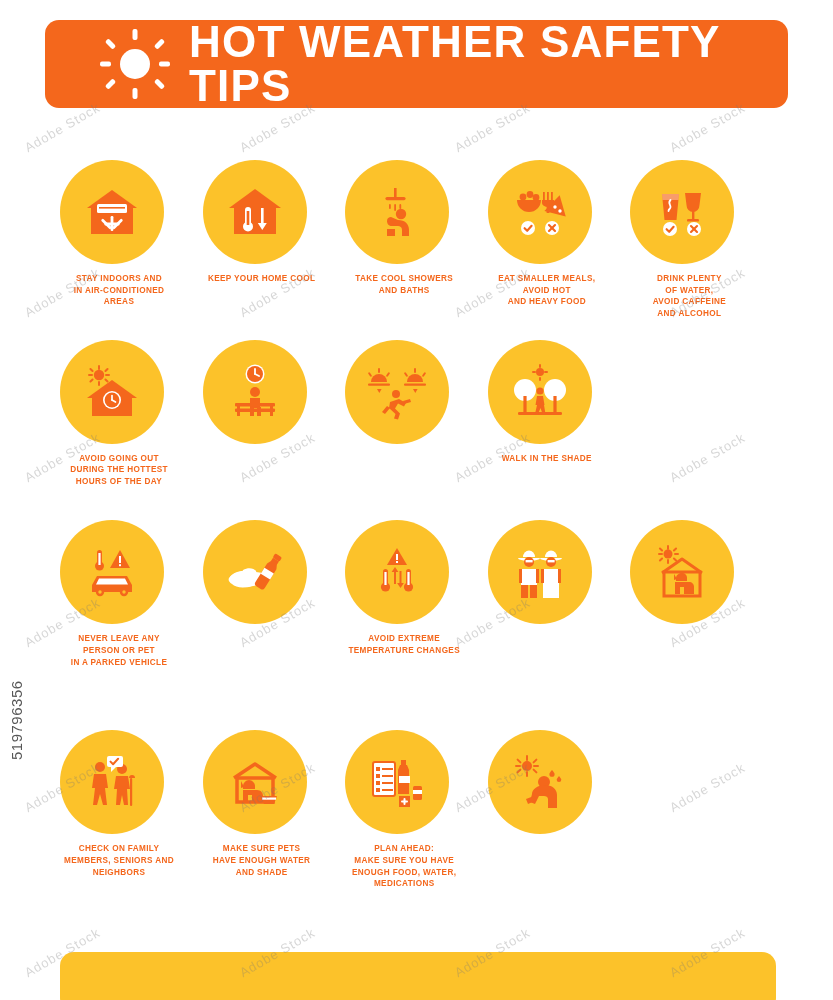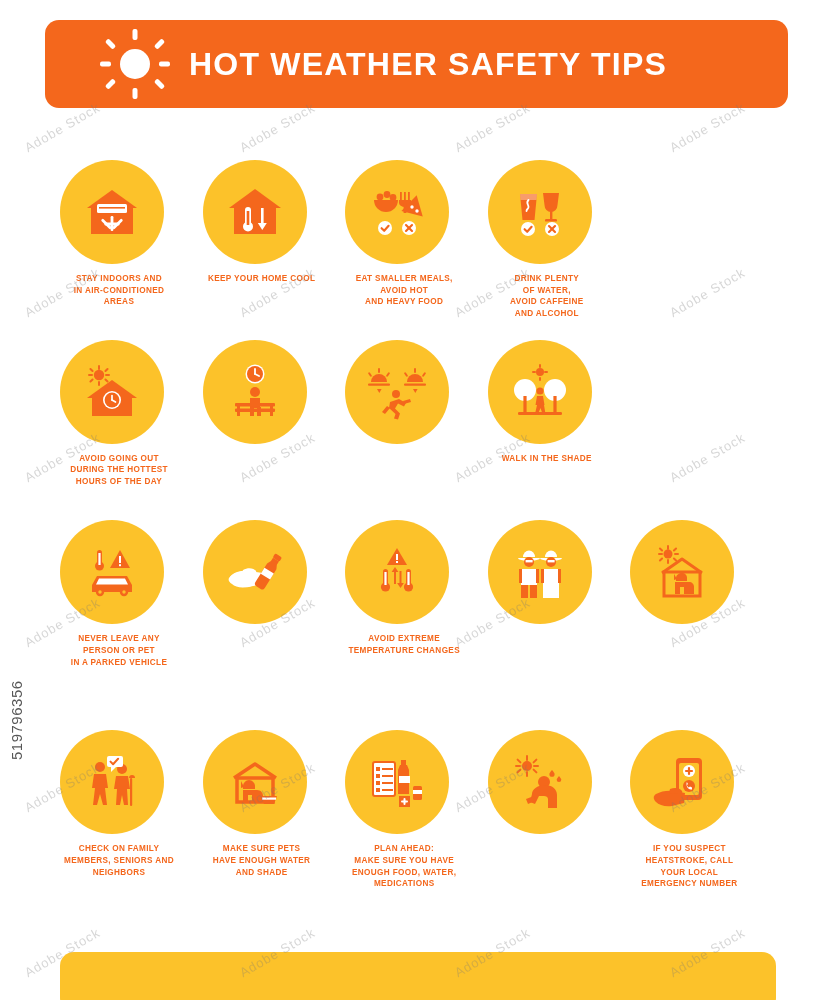--- a/index.html
+++ b/index.html
@@ -45,21 +45,21 @@
     background:#f4671c;
     border-radius:14px 14px 14px 14px;
     display:flex;align-items:center;
   }
   .header-sun{
     width:72px;height:72px;margin-left:54px;margin-right:18px;
     flex:0 0 auto;position:relative;
   }
   .header-title{
     color:#ffffff;
-    font-size:32px;
+    font-size:44px;
     font-weight:bold;
     letter-spacing:1.2px;
     line-height:1;
     font-family:"Liberation Sans", sans-serif;
   }
   
   .grid{
     position:absolute;
     left:60px; top:160px;
     width:713px;
@@ -163,20 +163,38 @@
           <rect x="23.7" y="31" width="2.6" height="14" fill="#f4671c"></rect>
           <g fill="#ffffff">
             <rect x="38" y="28" width="2.6" height="18"></rect>
             <path d="M39.3 50 L34.8 43 h9 Z"></path>
           </g>
         </svg>
       </div>
       <div class="caption" style="white-space:pre-line">KEEP YOUR HOME COOL</div>
     </div>
 
+    <div class="cell">
+      <div class="circle">
+        <svg viewBox="0 0 64 64" width="64" height="64">
+          <g fill="#f4671c">
+            <rect x="29" y="8" width="2.6" height="9"></rect>
+            <path d="M22 17 h17 a1.6 1.6 0 0 1 0 3.2 h-17 a1.6 1.6 0 0 1 0 -3.2z"></path>
+            <rect x="24" y="24" width="1.8" height="5" rx=".9"></rect>
+            <rect x="29.2" y="24" width="1.8" height="7" rx=".9"></rect>
+            <rect x="34.4" y="24" width="1.8" height="5" rx=".9"></rect>
+            <circle cx="36" cy="34" r="5.2"></circle>
+            <path d="M33 40 c7 0 11 4 11 10 v6 h-7 v-6 c0 -3 -2 -4 -4 -4 h-6 c-3 0 -5 -2 -5 -5 s2 -4 4 -4z"></path>
+            <path d="M22 49 h8 v7 h-8z"></path>
+          </g>
+        </svg>
+      </div>
+      <div class="caption" style="white-space:pre-line">TAKE COOL SHOWERS
+AND BATHS</div>
+    </div>
 
     <div class="cell">
       <div class="circle">
         <svg viewBox="0 0 64 64" width="64" height="64">
 
           <circle cx="15" cy="17" r="3.4" fill="#f4671c"></circle>
           <circle cx="22" cy="14.5" r="3.4" fill="#f4671c"></circle>
           <circle cx="28" cy="17.5" r="3.4" fill="#f4671c"></circle>
           <path d="M9 20 h24 a12 12 0 0 1 -24 0z" fill="#f4671c"></path>
 
@@ -614,45 +632,20 @@
           <g fill="#f4671c">
             <circle cx="36" cy="32" r="6"></circle>
             <path d="M24 44 c0 -5 6 -9 13 -9 c7 0 12 4 12 10 v13 h-9 v-9 c0 -2 -2 -3 -4 -3 h-5 l-4 8 l-5 -2 z"></path>
             <path d="M26 46 l-8 3 l2 5 l9 -4z"></path>
           </g>
           <rect x="30" y="30" width="9" height="2.4" fill="#ffffff" opacity=".0"></rect>
         </svg>
       </div>
     </div>
 
-    <div class="cell">
-      <div class="circle">
-        <svg viewBox="0 0 64 64" width="64" height="64">
-
-          <rect x="26" y="8" width="26" height="42" rx="4" fill="#f4671c"></rect>
-          <rect x="29" y="13" width="20" height="32" rx="2" fill="#fcc22a"></rect>
-
-          <circle cx="39" cy="21" r="6" fill="#ffffff"></circle>
-          <g stroke="#f4671c" stroke-width="2.2" stroke-linecap="round">
-            <line x1="39" y1="18" x2="39" y2="24"></line>
-            <line x1="36" y1="21" x2="42" y2="21"></line>
-          </g>
-
-          <circle cx="39" cy="36" r="6" fill="#f4671c"></circle>
-          <path d="M36.5 33.5 c0 4 2 6 5.5 6 l0 -2 l-2 -1 l-1.3 1 c-.8 -.7 -1.4 -1.4 -1.8 -2.2 l1 -1.2 l-1 -2z" fill="#ffffff"></path>
-
-          <path d="M6 44 c5 -3 12 -4 19 -3 l10 2 l-1 10 l-12 3 c-7 1 -13 -1 -16 -4 c-3 -3 -3 -6 0 -8z" fill="#f4671c"></path>
-          <path d="M20 39 c5 -2 10 -1 12 2 c1 2 -1 3 -4 3 l-9 -1z" fill="#f4671c"></path>
-        </svg>
-      </div>
-      <div class="caption" style="white-space:pre-line">IF YOU SUSPECT
-HEATSTROKE, CALL
-YOUR LOCAL
-EMERGENCY NUMBER</div>
-    </div>
   </div>
 
 </div>
 
 <div class="footer"></div>
 
 <div class="wm-id">519796356</div>
 <div class="wm-layer" id="wm-layer">
     <div class="wm-text" style="left: 20px; top: 120px;">Adobe Stock</div>
     <div class="wm-text" style="left: 235px; top: 120px;">Adobe Stock</div>

